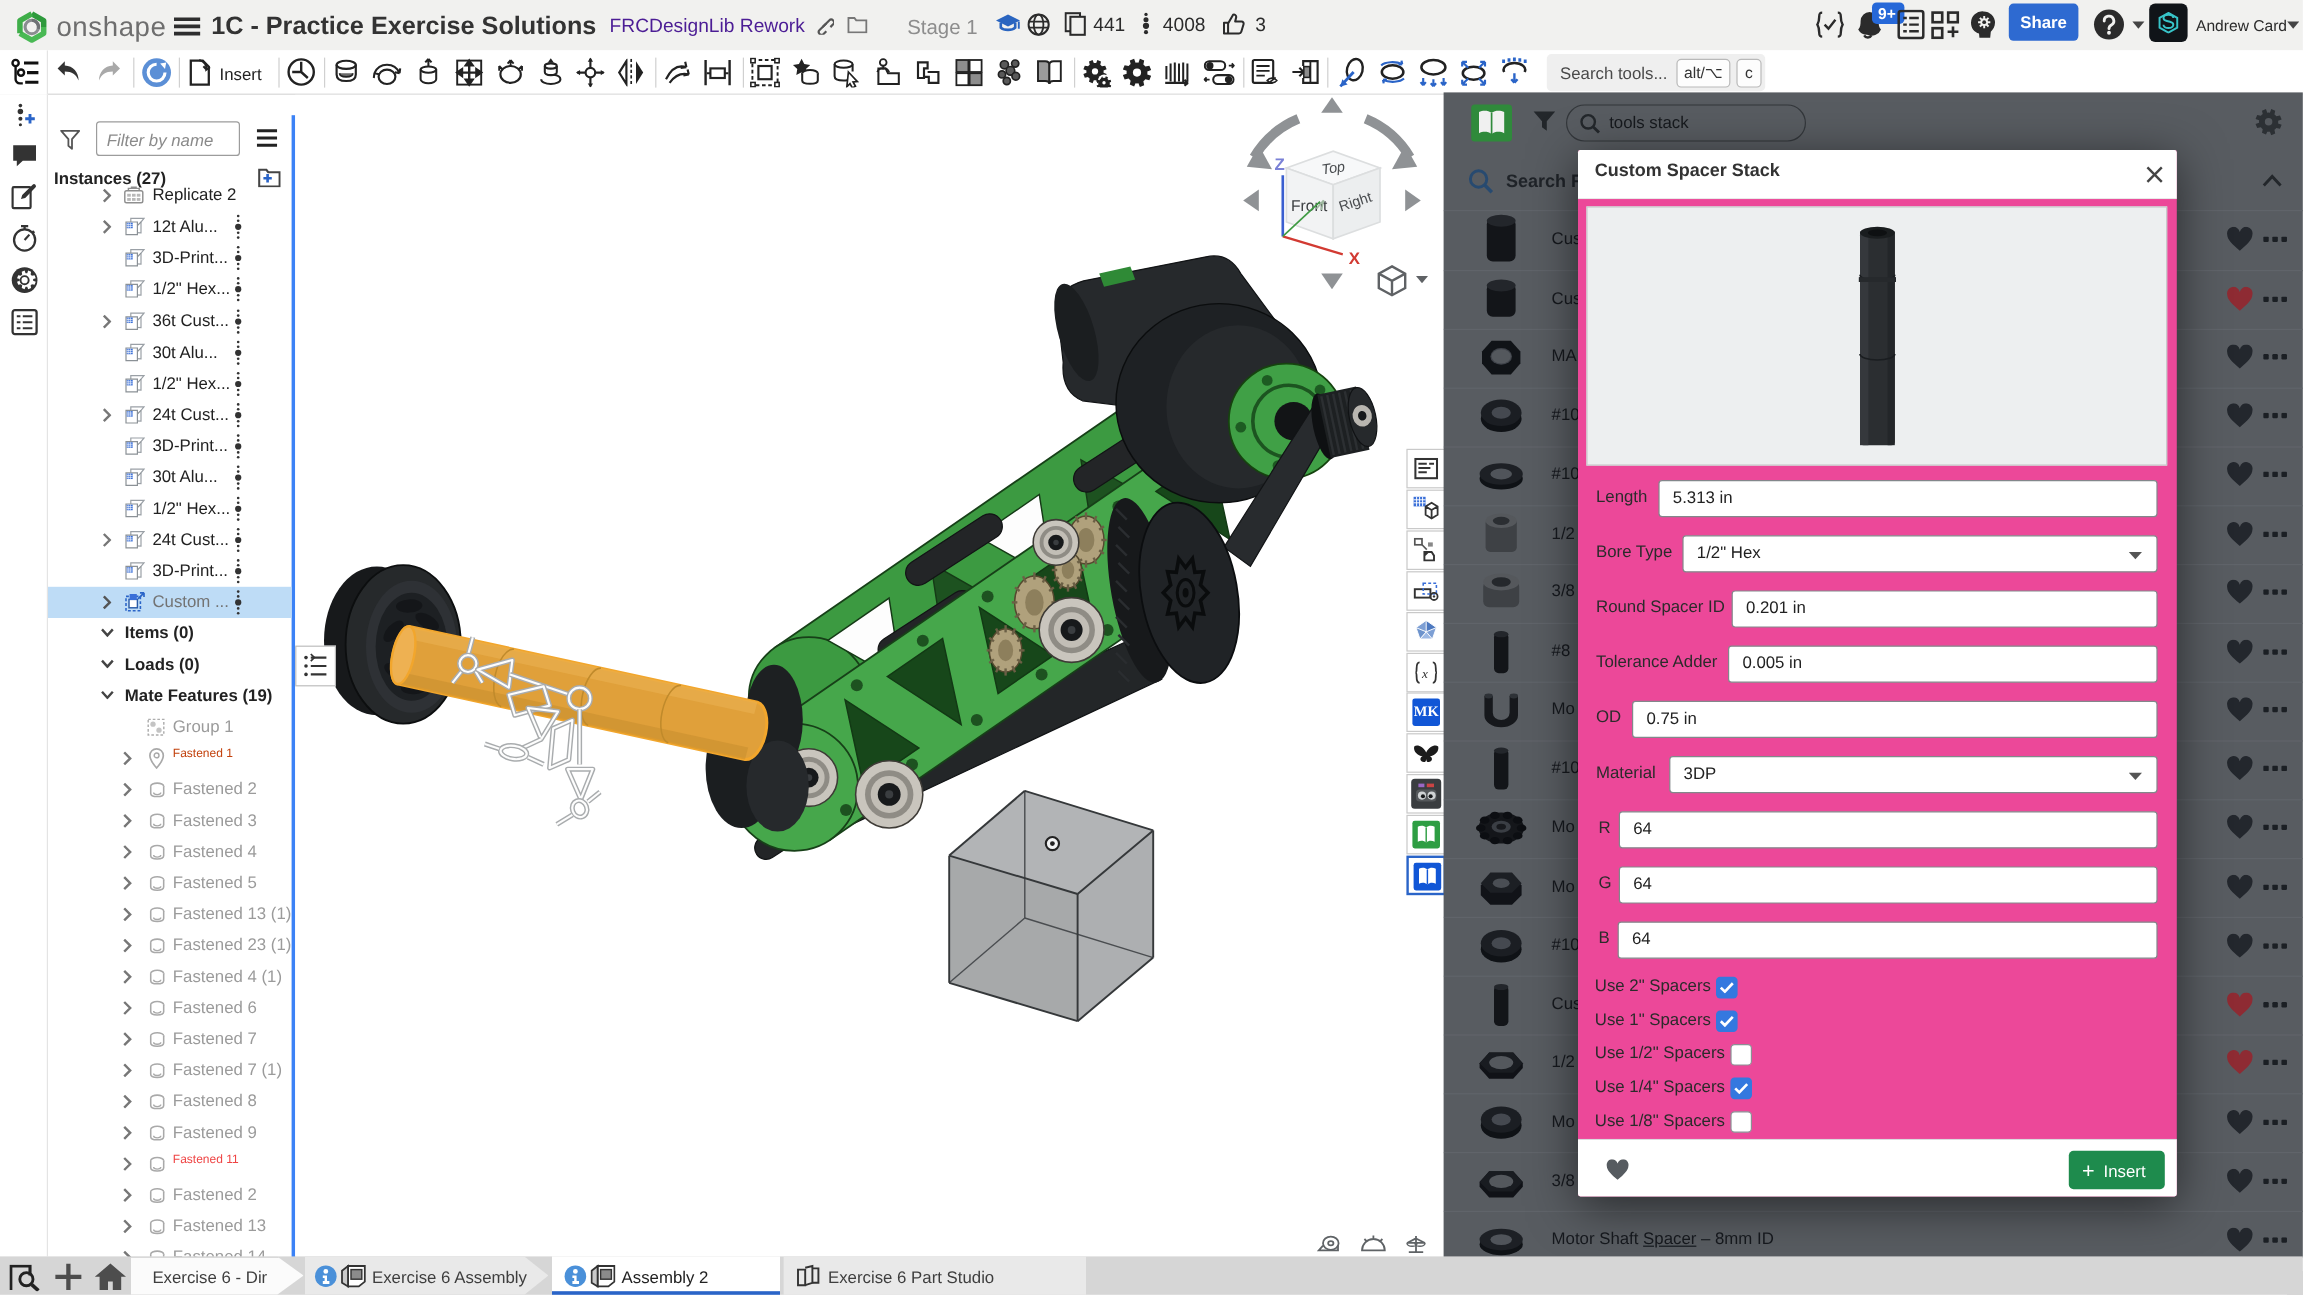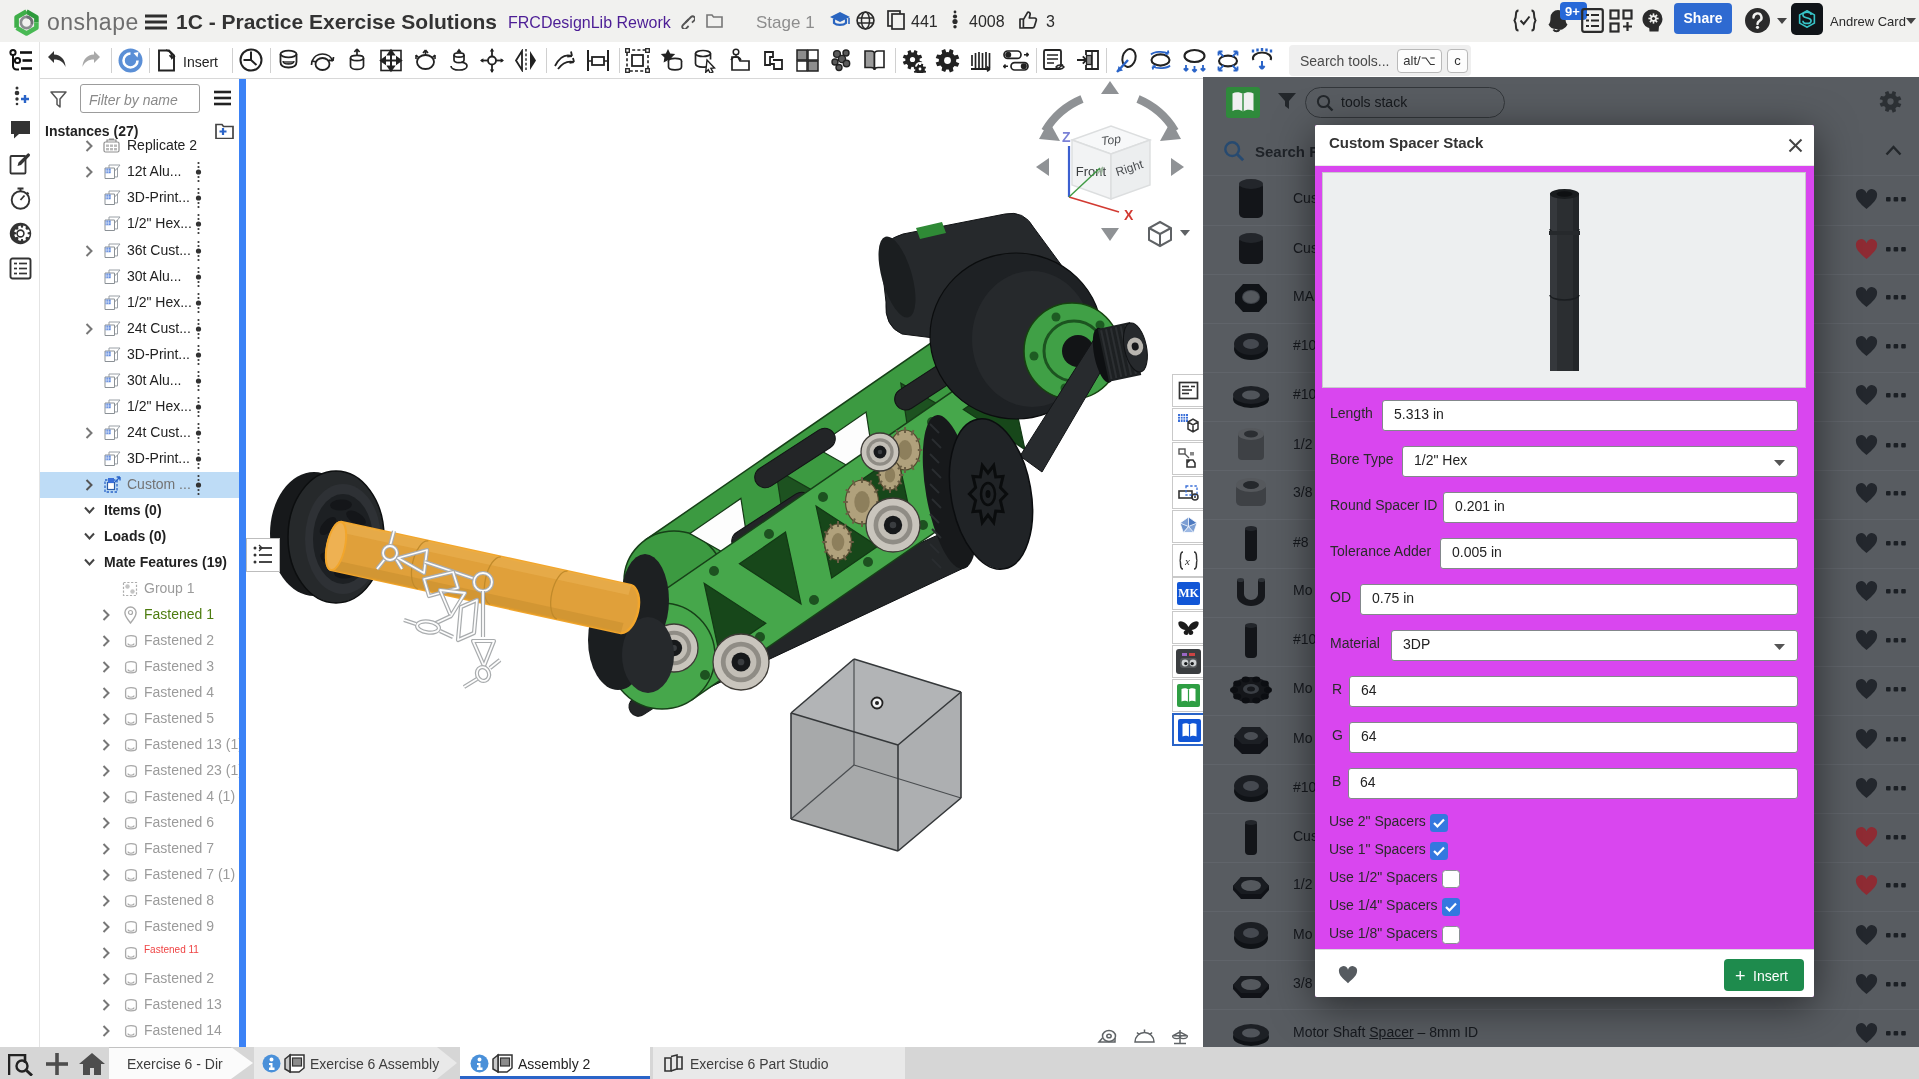--- a/index.html
+++ b/index.html
@@ -5,27 +5,27 @@
   * { margin:0; padding:0; box-sizing:border-box; }
   html,body { width:1919px; height:1079px; overflow:hidden; font-family:"Liberation Sans", sans-serif; background:#fff; }
   .abs { position:absolute; }
   span { white-space:nowrap; }
   
   #topbar { position:absolute; left:0; top:0; width:1919px; height:42px; background:#f1f1ef; }
   #toolbar { position:absolute; left:0; top:42px; width:1919px; height:37px; background:#fff; border-bottom:1px solid #d8d8d8; }
   .tsep { position:absolute; top:6px; width:1px; height:25px; background:#d0d0d0; }
   
   #leftstrip { position:absolute; left:0; top:79px; width:40px; height:968px; background:#fff; border-right:1px solid #e4e4e4; }
-  #leftpanel { position:absolute; left:40px; top:79px; width:206px; height:968px; background:#fff; border-right:7px solid #3b82f6; overflow:hidden; }
+  #leftpanel { position:absolute; left:40px; top:96px; width:206px; height:968px; background:#fff; border-right:3px solid #3b82f6; overflow:hidden; }
   
   #viewport { position:absolute; left:246px; top:79px; width:957px; height:968px; background:#fff; }
   
   #rightpanel { position:absolute; left:1203px; top:77px; width:716px; height:971px; background:#585c61; overflow:hidden; }
   
-  #dialog { position:absolute; left:1315px; top:125px; width:499px; height:872px; background:#d946ef; border-radius:2px; box-shadow:0 8px 40px rgba(0,0,0,.55); }
+  #dialog { position:absolute; left:1315px; top:125px; width:499px; height:872px; background:#ec4899; border-radius:2px; box-shadow:0 8px 40px rgba(0,0,0,.55); }
   
   #tabbar { position:absolute; left:0; top:1047px; width:1919px; height:32px; background:#d6d6d6; }
 </style>
 </head>
 <body>
 <div id="topbar">
   <svg class="abs" style="left:13px;top:9px" width="27" height="27" viewBox="0 0 27 27">
     <g fill="none" stroke="#3fae49" stroke-width="4.6" stroke-linejoin="round">
       <path d="M13.5 2.6 L23.4 8.2 V13.5" stroke="#2e9a3c"></path>
       <path d="M23.4 13.5 V18.8 L13.5 24.4 L3.6 18.8" stroke="#49b954"></path>
@@ -696,21 +696,21 @@
         <circle cx="10.5" cy="10.5" r="2.2" fill="#c4c4c4"></circle>
       </svg>
 <span class="abs" style="left:104px;top:501px;font-size:14px;color:#9b9b9b">Group 1</span>
 <svg class="abs" style="left:62px;top:530px" width="8" height="12" viewBox="0 0 8 12">
         <path d="M1.5 1 L6.5 6 L1.5 11" fill="none" stroke="#777" stroke-width="2"></path>
       </svg>
 <svg class="abs" style="left:83px;top:527px" width="15" height="18" viewBox="0 0 15 18">
         <path d="M7.5 1 a5.6 5.6 0 0 1 5.6 5.6 c0 4 -5.6 10.4 -5.6 10.4 S1.9 10.6 1.9 6.6 A5.6 5.6 0 0 1 7.5 1 z" fill="none" stroke="#a9a9a9" stroke-width="1.4"></path>
         <circle cx="7.5" cy="6.5" r="2" fill="none" stroke="#a9a9a9" stroke-width="1.2"></circle>
       </svg>
-<span class="abs" style="left:104px;top:527px;font-size:14px;color:#4d7c0f">Fastened 1</span>
+<span class="abs" style="left:104px;top:527px;font-size:10px;color:#c2410c">Fastened 1</span>
 <svg class="abs" style="left:62px;top:556px" width="8" height="12" viewBox="0 0 8 12">
         <path d="M1.5 1 L6.5 6 L1.5 11" fill="none" stroke="#777" stroke-width="2"></path>
       </svg>
 <svg class="abs" style="left:83px;top:554px" width="16" height="16" viewBox="0 0 16 16">
         <use href="#micon"></use>
       </svg>
 <span class="abs" style="left:104px;top:553px;font-size:14px;color:#9b9b9b">Fastened 2</span>
 <svg class="abs" style="left:62px;top:582px" width="8" height="12" viewBox="0 0 8 12">
         <path d="M1.5 1 L6.5 6 L1.5 11" fill="none" stroke="#777" stroke-width="2"></path>
       </svg>

